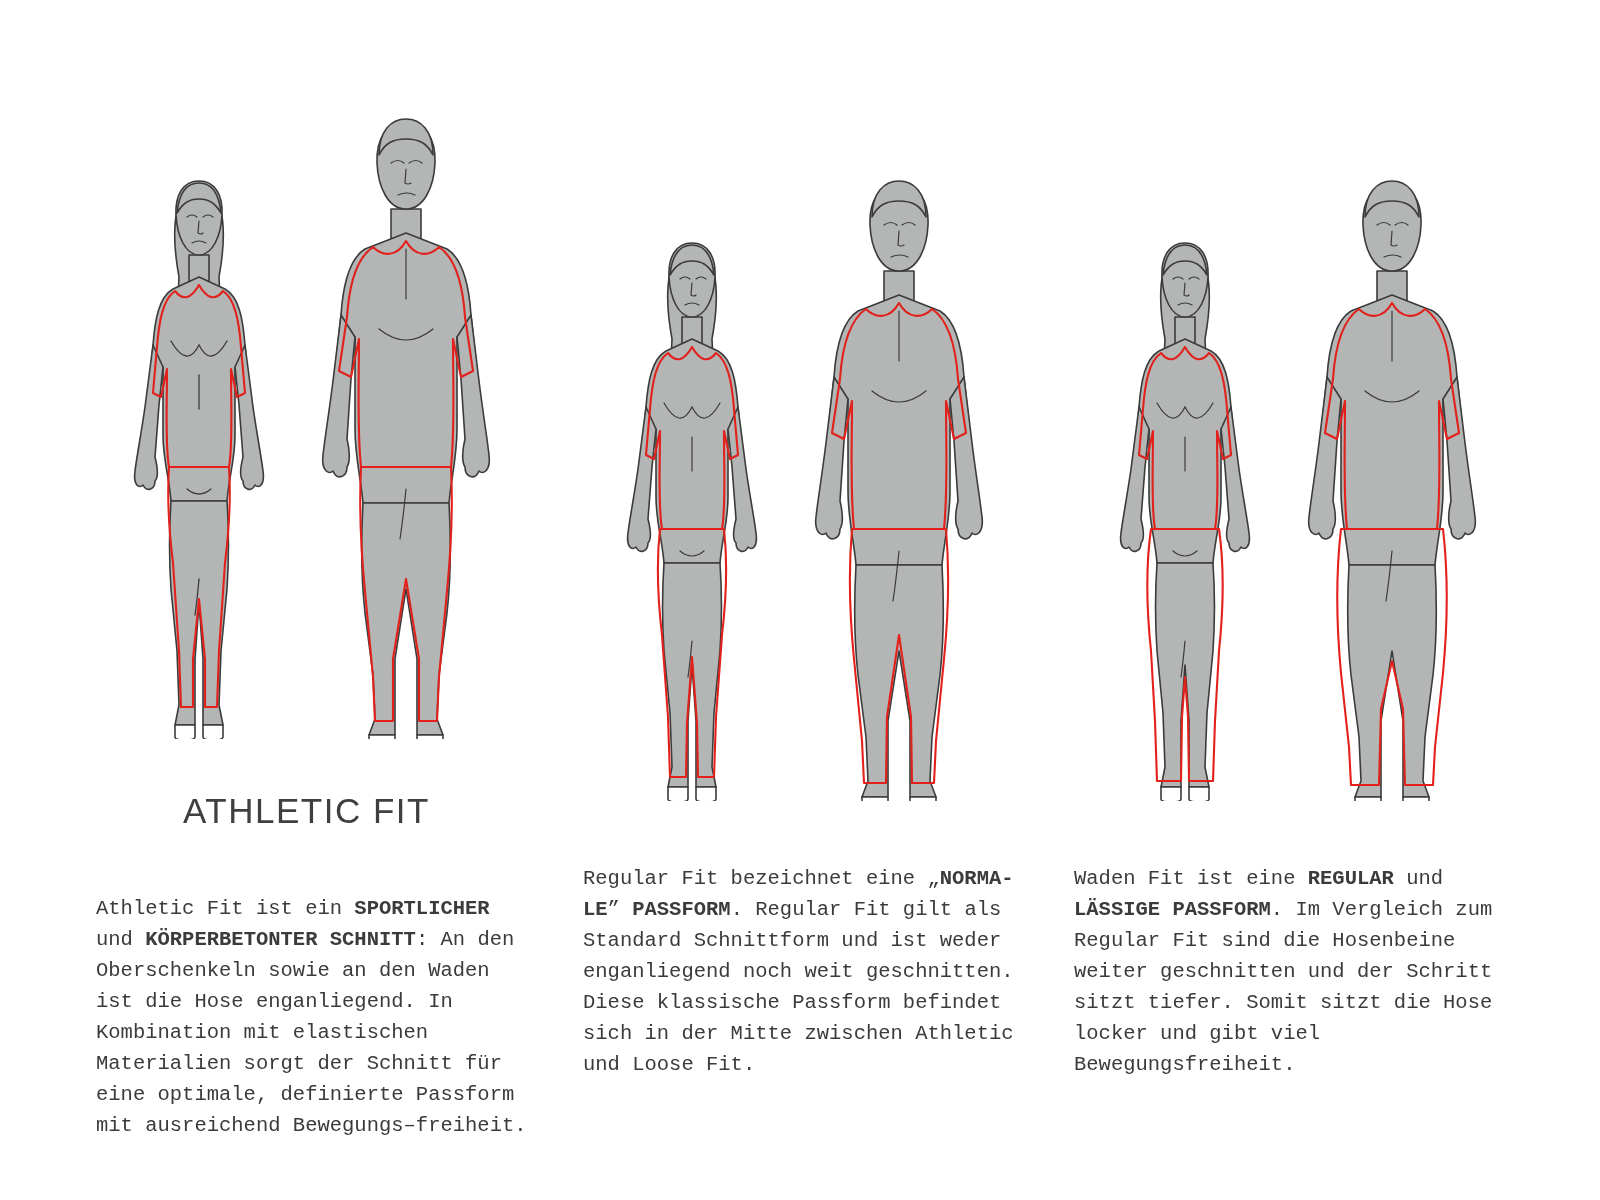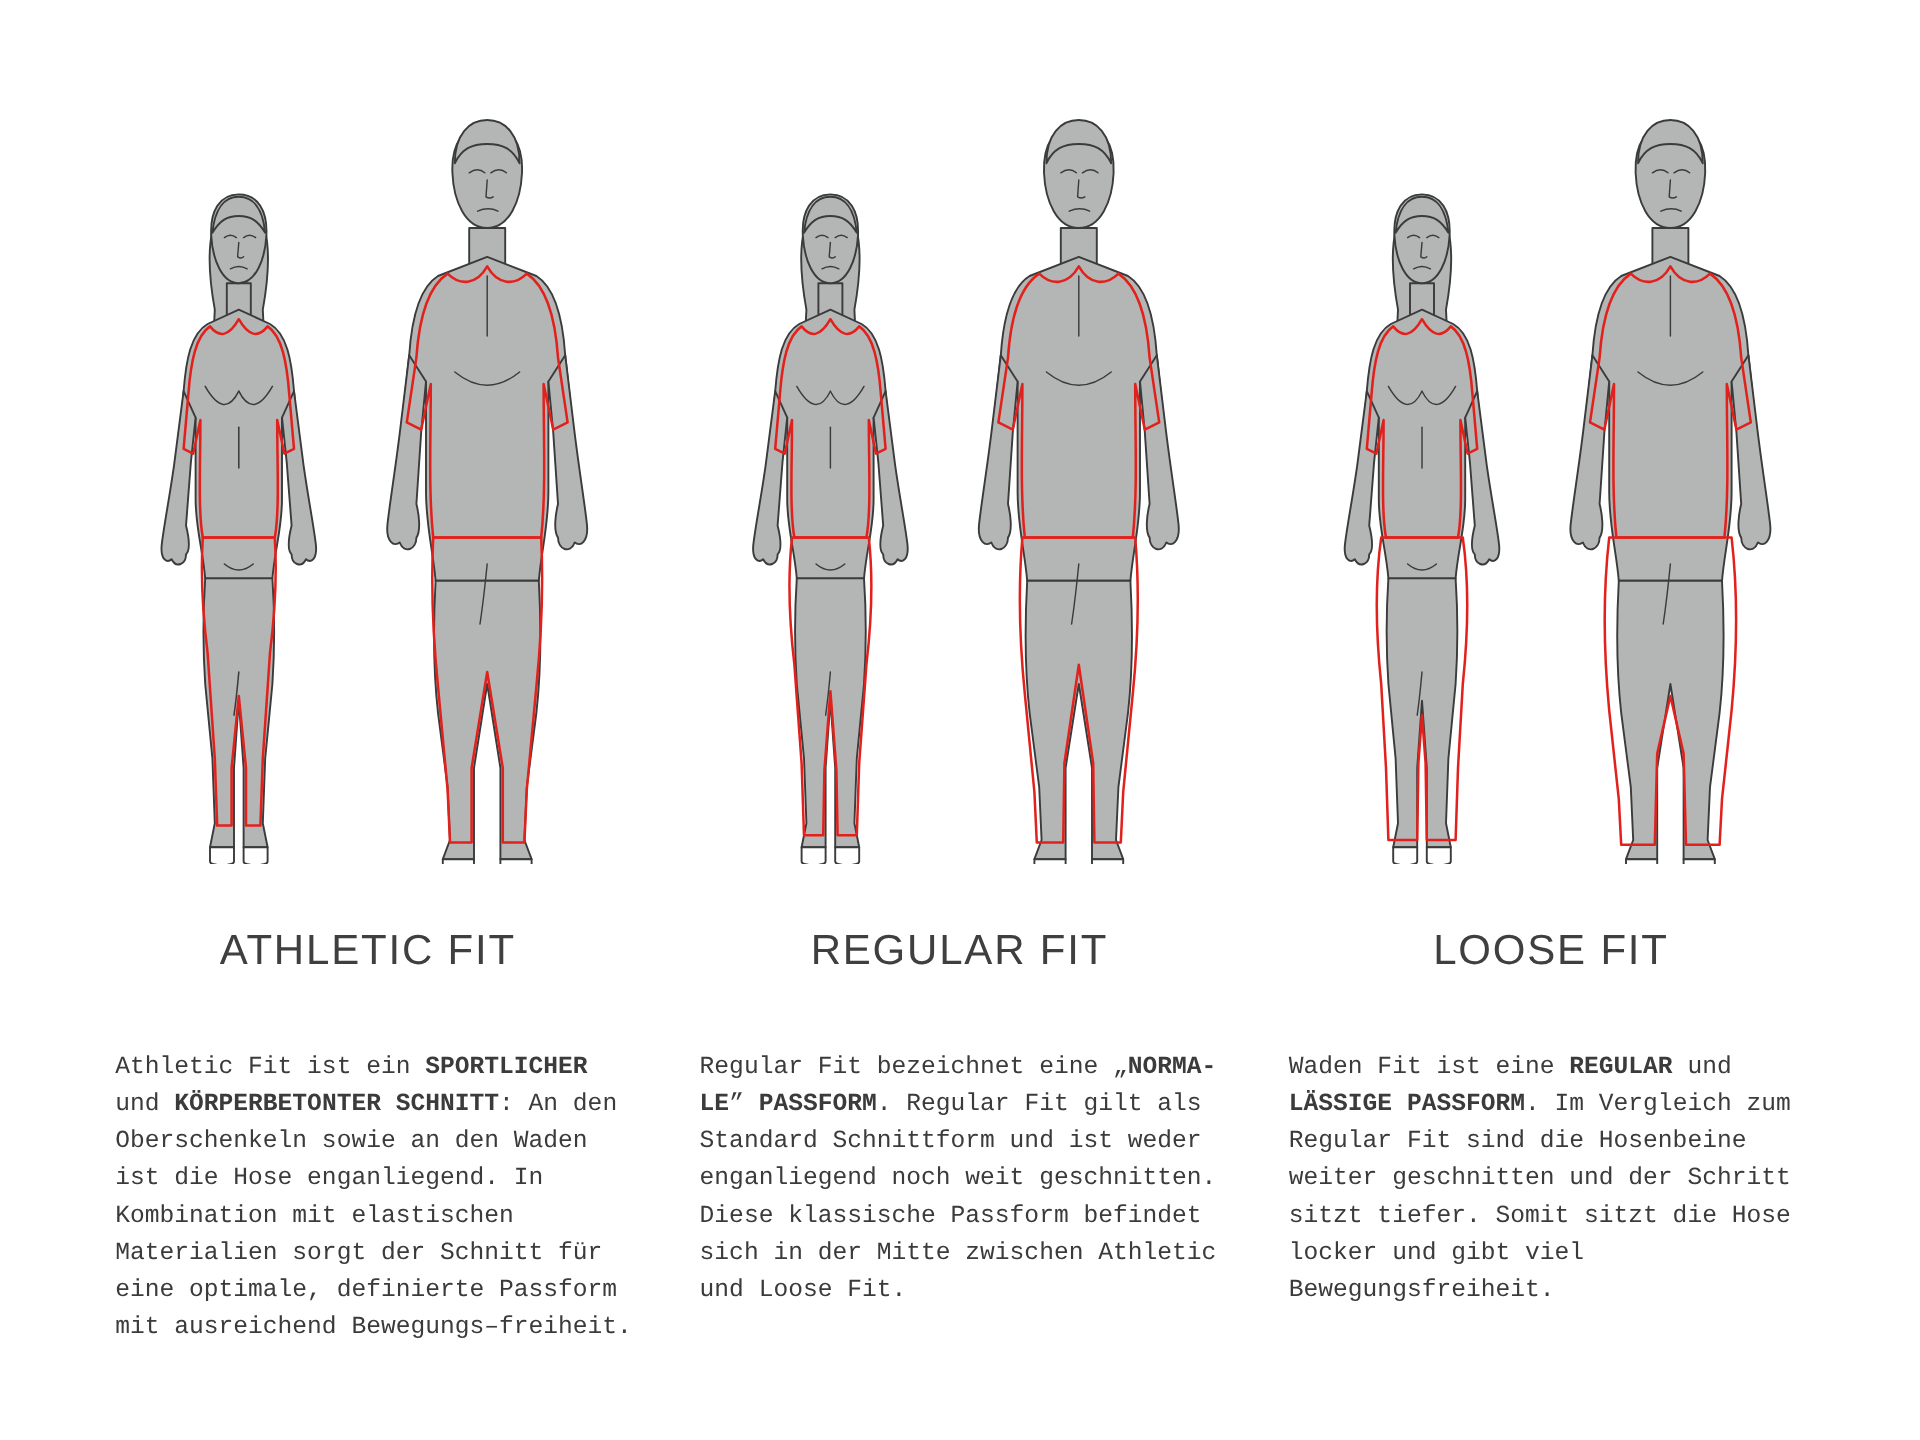--- a/index.html
+++ b/index.html
@@ -21,20 +21,21 @@
     box-sizing: border-box;
     padding: 0;
   }
   .columns {
     display: flex;
     flex-direction: row;
     width: 1600px;
     height: 1200px;
     box-sizing: border-box;
     padding: 60px 60px 40px 60px;
+    align-items: center;
   }
   .fit-column {
     width: 493px;
     display: flex;
     flex-direction: column;
     align-items: stretch;
   }
   .figures {
     height: 660px;
     display: flex;
@@ -211,21 +212,20 @@
               <path d="M107 390 q-3 30 -6 50"></path>
             </g>
           </g>
           <g fill="none" stroke="#e2211c" stroke-width="2.1" stroke-linejoin="round">
             <path d="M107 142 C98 158 84 158 74 148 C56 160 50 188 48 218 L40 272 L52 278 L60 240 C60 286 58 330 62 368 L152 368 C156 330 154 286 154 240 L162 278 L174 272 L166 218 C164 188 158 160 140 148 C130 158 116 158 107 142 Z"></path>
             <path d="M60 368 C56 414 58 458 62 498 L70 580 L72 622 L94 622 L95 556 L107 474 L119 556 L120 622 L142 622 L144 580 L152 498 C156 458 158 414 154 368 Z"></path>
           </g>
         </svg>
       </div>
 
-      <div class="fit-title">REGULAR FIT</div>
       <div class="fit-desc"><span>Regular Fit bezeichnet eine „</span><b>NORMA-LE</b><span>” </span><b>PASSFORM</b><span>. Regular Fit gilt als Standard Schnittform und ist weder enganliegend noch weit geschnitten. Diese klassische Passform befindet sich in der Mitte zwischen Athletic und Loose Fit.</span></div>
     </div>
 
     <div class="fit-column col-3">
       <div class="figures">
 
         <svg class="figure-svg" width="200" height="580" viewBox="0 0 200 580">
           <g fill="#b3b6b5" stroke="#3b3b3b" stroke-width="1.6" stroke-linejoin="round" stroke-linecap="round">
             <path d="M78 52 C78 26 122 26 122 52 C126 70 124 96 120 118 C122 150 120 175 116 196 L112 200 L110 160 L104 126 L96 126 L90 160 L88 200 L84 196 C80 175 78 150 80 118 C76 96 74 70 78 52 Z"></path>
             <path d="M90 96 L90 122 C90 130 110 130 110 122 L110 96 Z"></path>
@@ -276,18 +276,17 @@
               <path d="M107 390 q-3 30 -6 50"></path>
             </g>
           </g>
           <g fill="none" stroke="#e2211c" stroke-width="2.1" stroke-linejoin="round">
             <path d="M107 142 C98 158 84 158 74 148 C56 160 50 188 48 218 L40 272 L52 278 L60 240 C60 286 58 330 62 368 L152 368 C156 330 154 286 154 240 L162 278 L174 272 L166 218 C164 188 158 160 140 148 C130 158 116 158 107 142 Z"></path>
             <path d="M56 368 C50 420 52 470 56 512 L64 586 L66 624 L94 624 L96 548 L107 500 L118 548 L120 624 L148 624 L150 586 L158 512 C162 470 164 420 158 368 Z"></path>
           </g>
         </svg>
       </div>
 
-      <div class="fit-title">LOOSE FIT</div>
       <div class="fit-desc"><span>Waden Fit ist eine </span><b>REGULAR</b><span> und </span><b>LÄSSIGE PASSFORM</b><span>. Im Vergleich zum Regular Fit sind die Hosenbeine weiter geschnitten und der Schritt sitzt tiefer. Somit sitzt die Hose locker und gibt viel Bewegungsfreiheit.</span></div>
     </div>
 
   </div>
 </div>
 
 </body></html>

